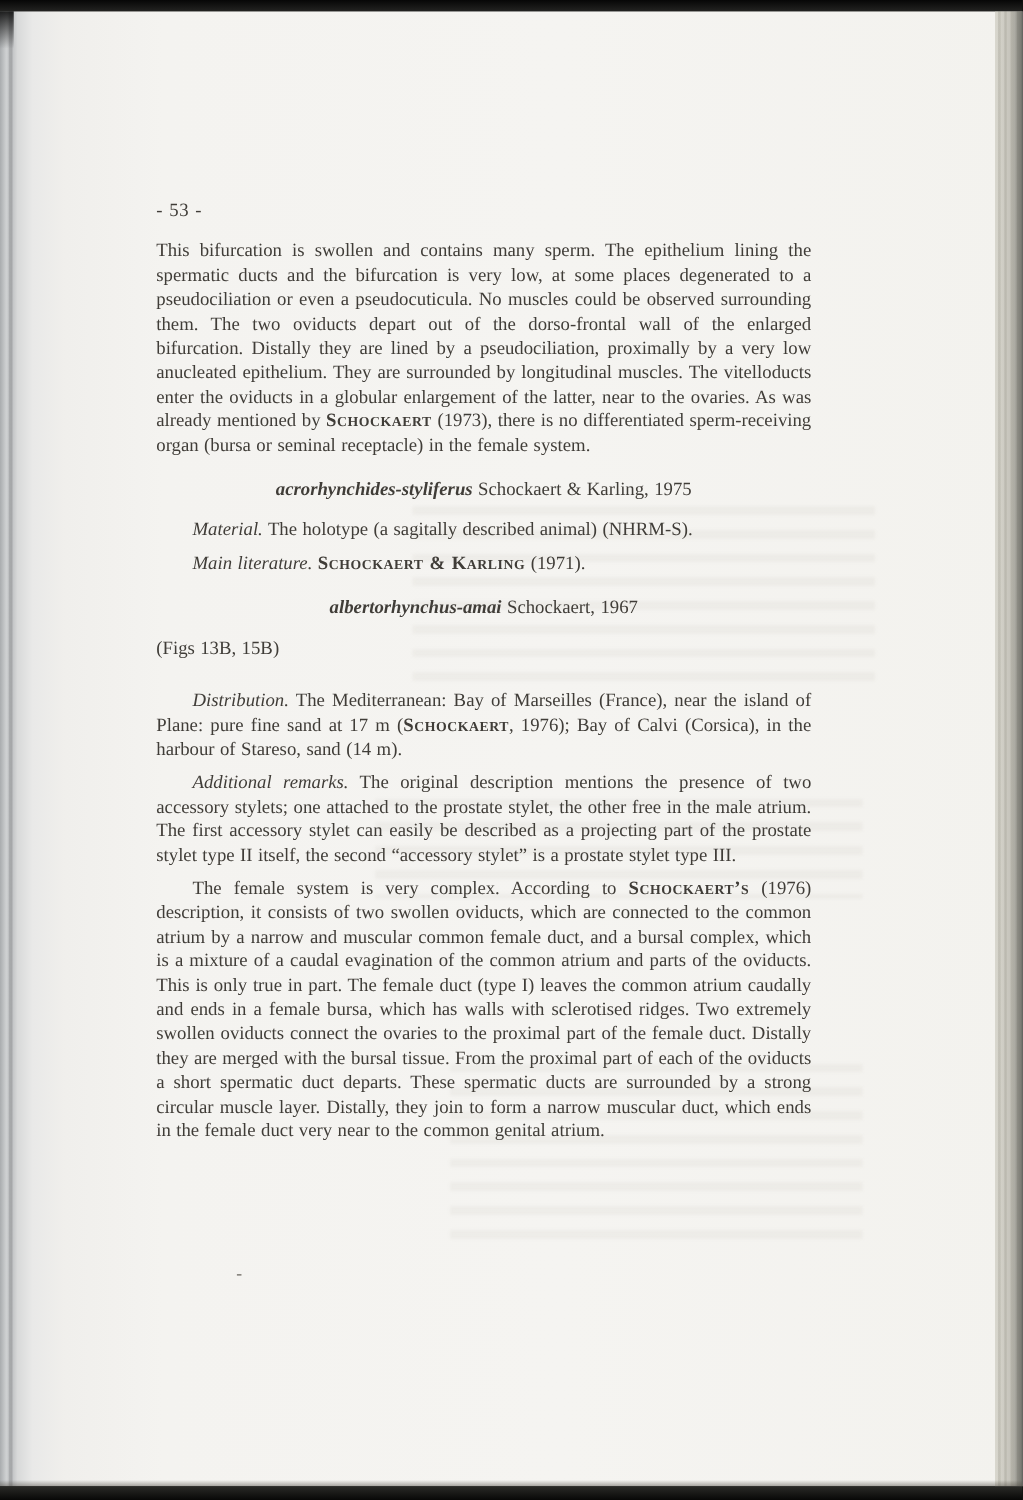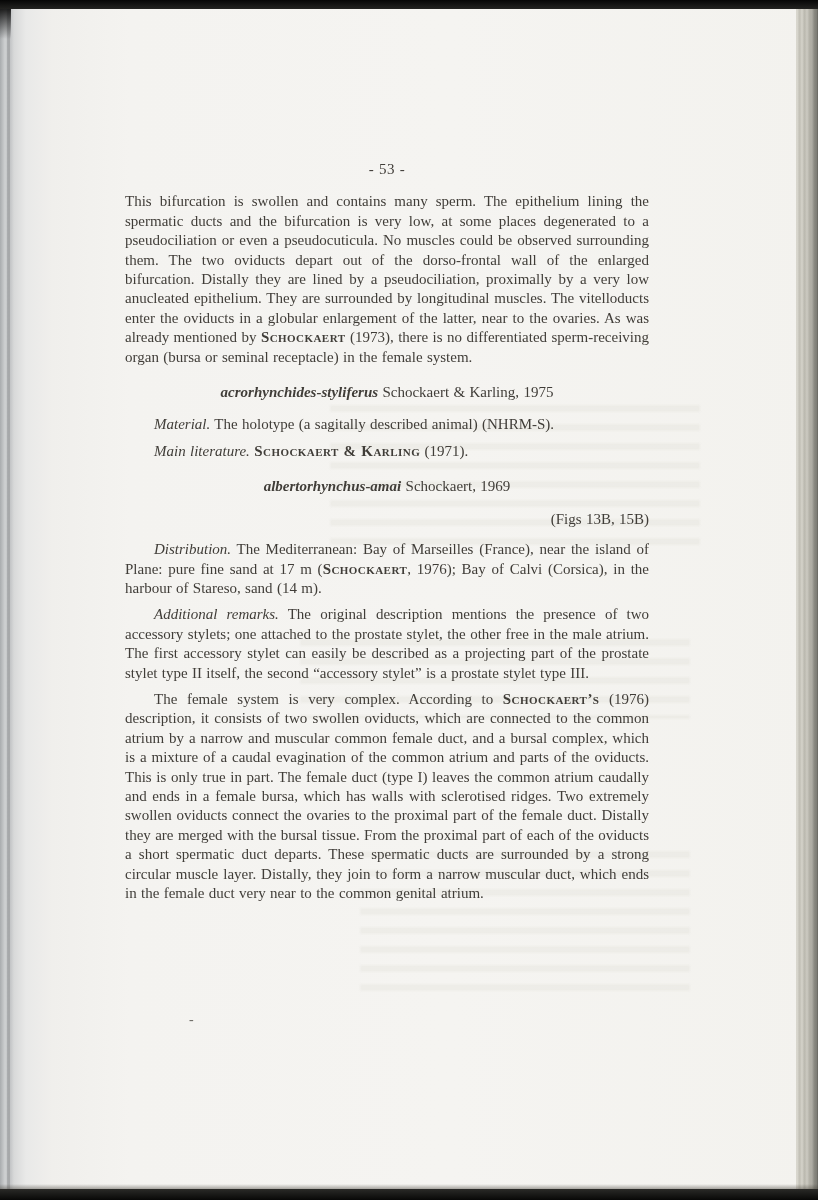--- a/index.html
+++ b/index.html
@@ -34,25 +34,25 @@
       repeating-linear-gradient(90deg, #dedcd3 0px, #dedcd3 2px, #c7c5bb 3px, #d6d4ca 5px);
   }
 
   .text-column {
     position:absolute; left:125px; top:160px; width:524px;
     color:#403d38;
     font-size:15px; line-height:19.4px;
     word-spacing:0.6px;
   }
   .block { margin:0; }
-  .page-number { text-align:center; margin:0 0 13px; letter-spacing:0.5px; }
+  .page-number { margin:0 0 13px; letter-spacing:0.5px; }
   .paragraph   { text-align:justify; margin:0 0 7px; }
   .paragraph.indent { text-indent:29px; }
   .species-heading { text-align:center; margin:16px 0 13px; }
-  .figs-line { text-align:right; margin:2px 0 11px; }
+  .figs-line { text-align:left; margin:2px 0 23px; }
 
   .seg-n  {}
   .seg-i  { font-style:italic; }
   .seg-bi { font-style:italic; font-weight:700; }
   .seg-sc { font-variant:small-caps; letter-spacing:0.03em;font-weight:bold; }
 
   .showthrough {
     position:absolute; filter:blur(1.2px); opacity:0.55; pointer-events:none;
     background:repeating-linear-gradient(180deg,
       rgba(168,162,146,0.16) 0px, rgba(168,162,146,0.16) 7px,
@@ -77,21 +77,21 @@
     <div class="fore-edge"></div>
     <div class="bottom-shadow"></div>
   </div>
 
   <div class="text-column">
       <div class="block page-number"><span class="seg-n">- 53 -</span></div>
       <div class="block paragraph"><span class="seg-n">This bifurcation is swollen and contains many sperm. The epithelium lining the spermatic ducts and the bifurcation is very low, at some places degenerated to a pseudociliation or even a pseudocuticula. No muscles could be observed surrounding them. The two oviducts depart out of the dorso-frontal wall of the enlarged bifurcation. Distally they are lined by a pseudociliation, proximally by a very low anucleated epithelium. They are surrounded by longitudinal muscles. The vitelloducts enter the oviducts in a globular enlargement of the latter, near to the ovaries. As was already mentioned by </span><span class="seg-sc">Schockaert</span><span class="seg-n"> (1973), there is no differentiated sperm-receiving organ (bursa or seminal receptacle) in the female system.</span></div>
       <div class="block species-heading"><span class="seg-bi">acrorhynchides-styliferus</span><span class="seg-n"> Schockaert &amp; Karling, 1975</span></div>
       <div class="block paragraph indent"><span class="seg-i">Material.</span><span class="seg-n"> The holotype (a sagitally described animal) (NHRM-S).</span></div>
       <div class="block paragraph indent"><span class="seg-i">Main literature.</span><span class="seg-n"> </span><span class="seg-sc">Schockaert &amp; Karling</span><span class="seg-n"> (1971).</span></div>
-      <div class="block species-heading"><span class="seg-bi">albertorhynchus-amai</span><span class="seg-n"> Schockaert, 1969</span></div>
+      <div class="block species-heading"><span class="seg-bi">albertorhynchus-amai</span><span class="seg-n"> Schockaert, 1967</span></div>
       <div class="block figs-line"><span class="seg-n">(Figs 13B, 15B)</span></div>
       <div class="block paragraph indent"><span class="seg-i">Distribution.</span><span class="seg-n"> The Mediterranean: Bay of Marseilles (France), near the island of Plane: pure fine sand at 17 m (</span><span class="seg-sc">Schockaert</span><span class="seg-n">, 1976); Bay of Calvi (Corsica), in the harbour of Stareso, sand (14 m).</span></div>
       <div class="block paragraph indent"><span class="seg-i">Additional remarks.</span><span class="seg-n"> The original description mentions the presence of two accessory stylets; one attached to the prostate stylet, the other free in the male atrium. The first accessory stylet can easily be described as a projecting part of the prostate stylet type II itself, the second “accessory stylet” is a prostate stylet type III.</span></div>
       <div class="block paragraph indent"><span class="seg-n">The female system is very complex. According to </span><span class="seg-sc">Schockaert’s</span><span class="seg-n"> (1976) description, it consists of two swollen oviducts, which are connected to the common atrium by a narrow and muscular common female duct, and a bursal complex, which is a mixture of a caudal evagination of the common atrium and parts of the oviducts. This is only true in part. The female duct (type I) leaves the common atrium caudally and ends in a female bursa, which has walls with sclerotised ridges. Two extremely swollen oviducts connect the ovaries to the proximal part of the female duct. Distally they are merged with the bursal tissue. From the proximal part of each of the oviducts a short spermatic duct departs. These spermatic ducts are surrounded by a strong circular muscle layer. Distally, they join to form a narrow muscular duct, which ends in the female duct very near to the common genital atrium.</span></div>
     </div>
 
   <div class="stray-mark">-</div>
 
   <div class="bar-top"></div>
   <div class="bar-bottom"></div>

